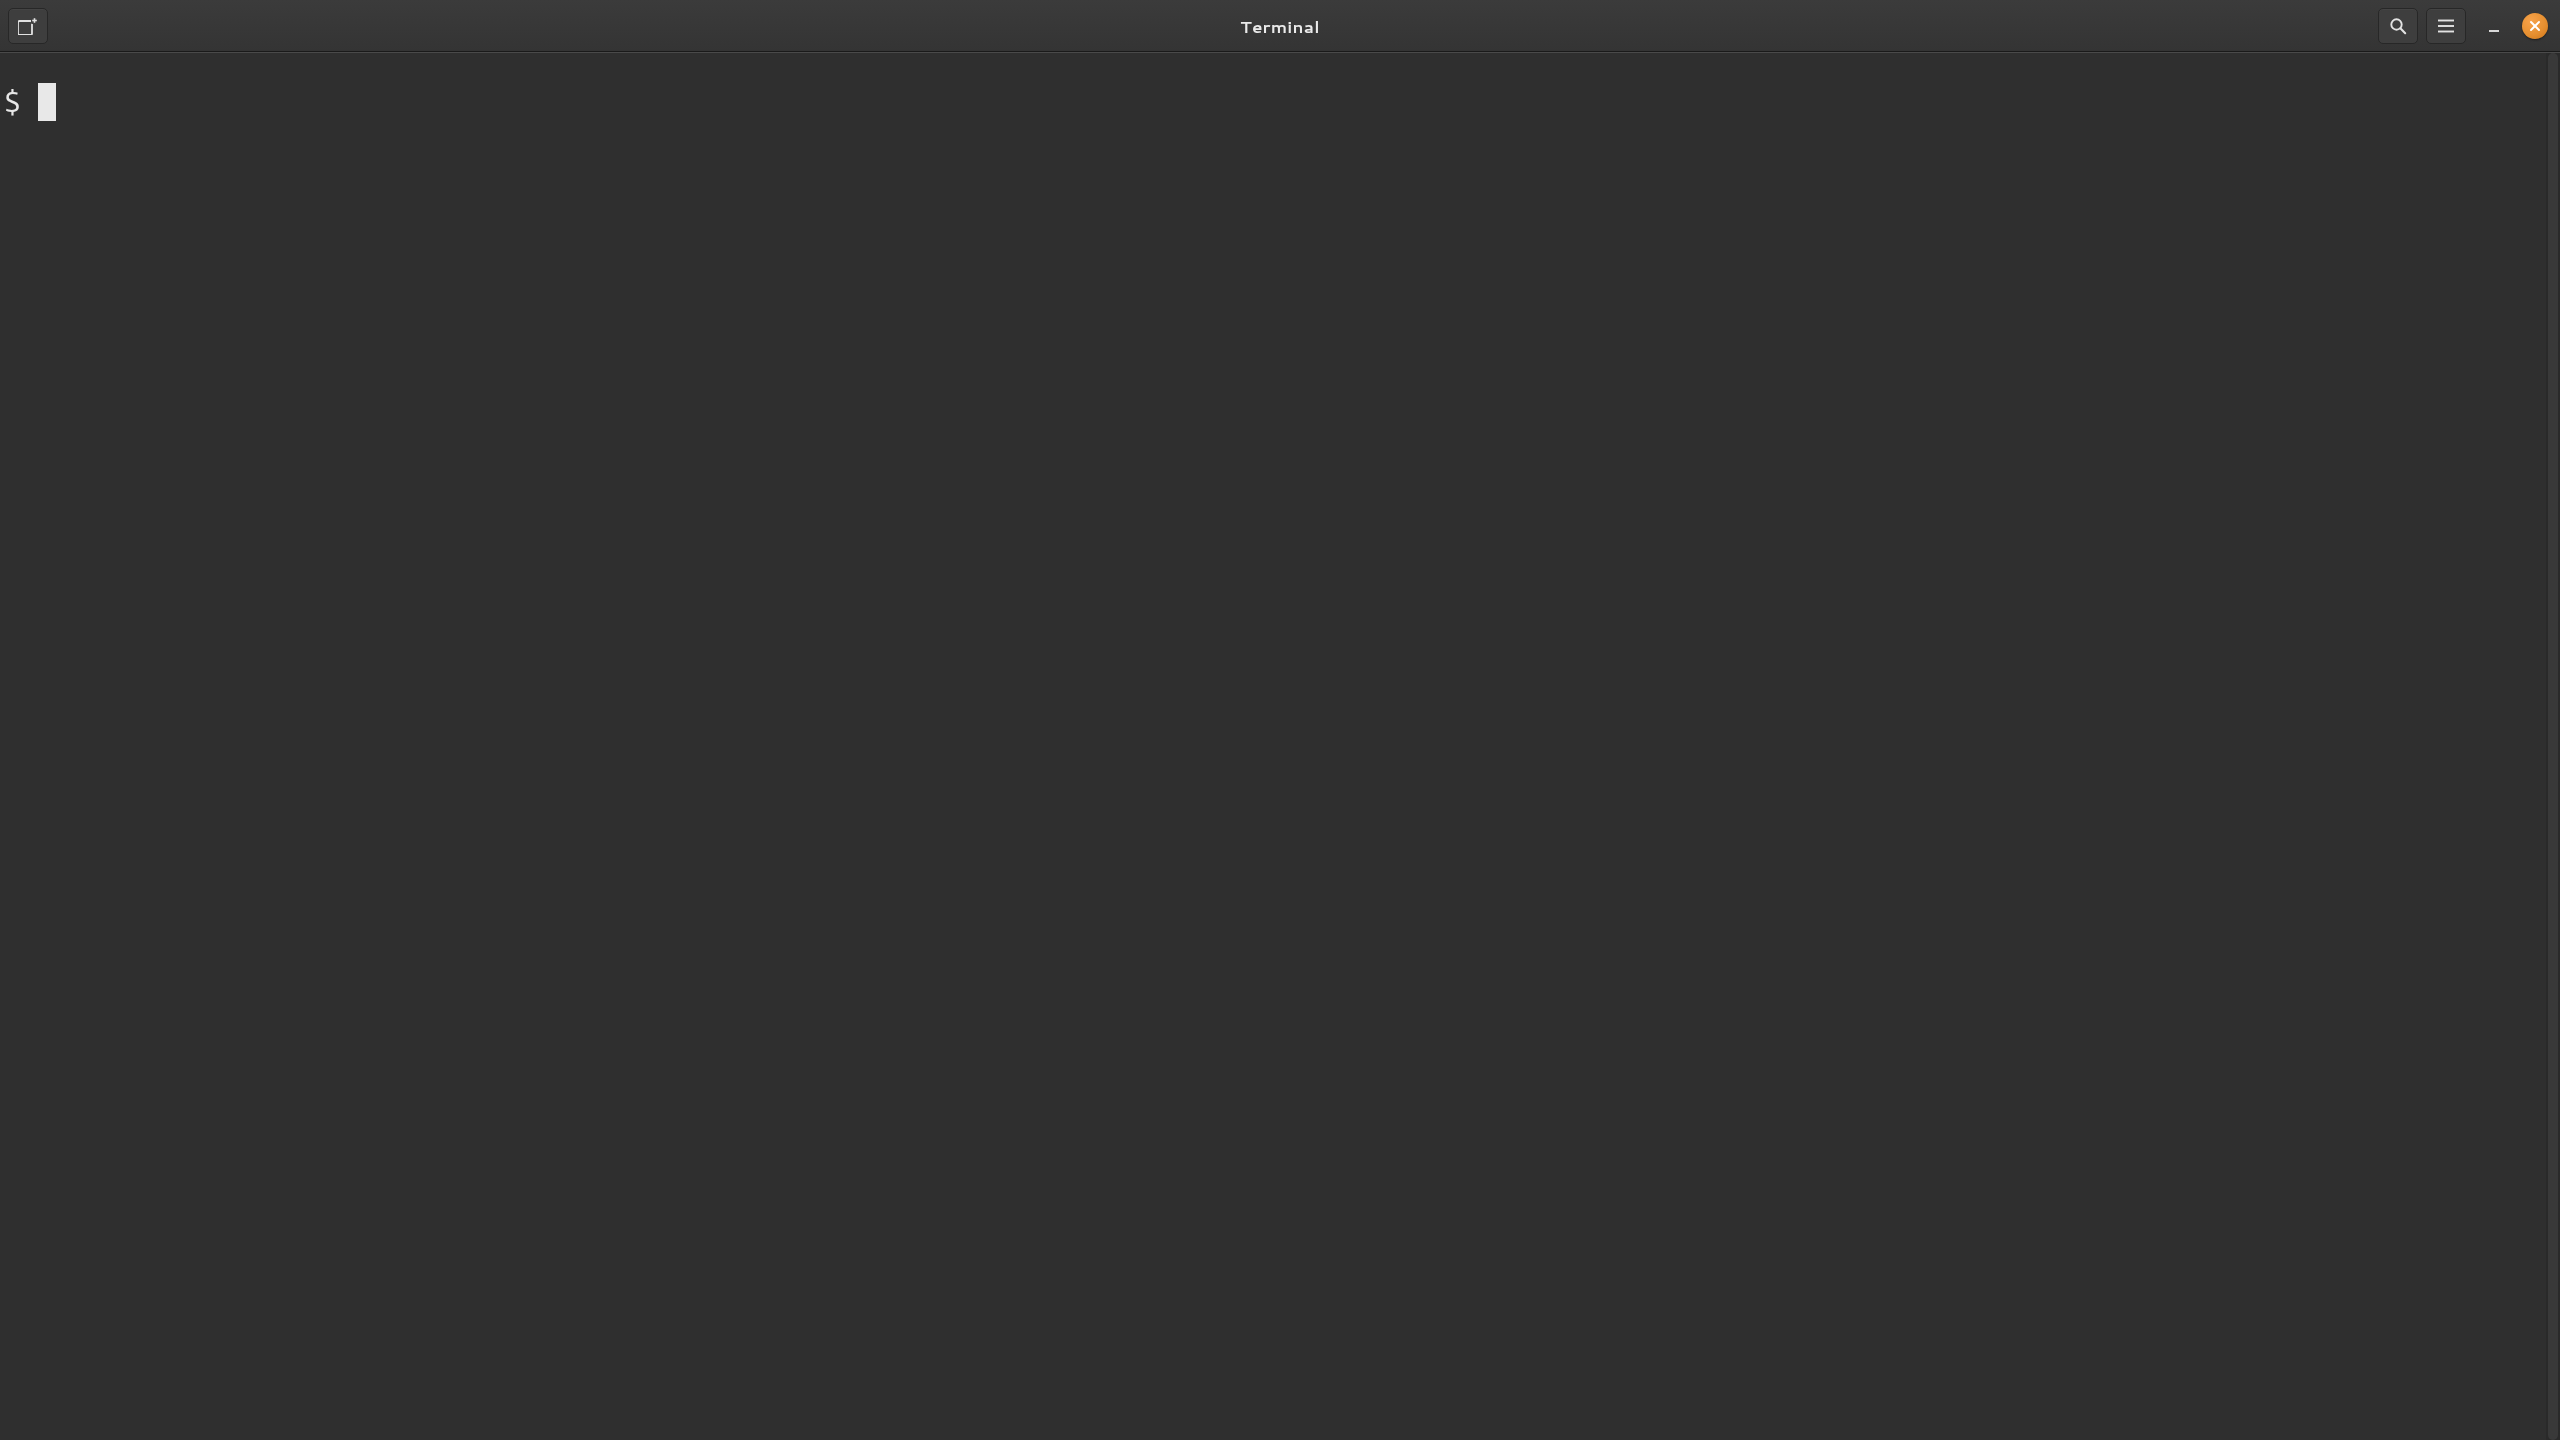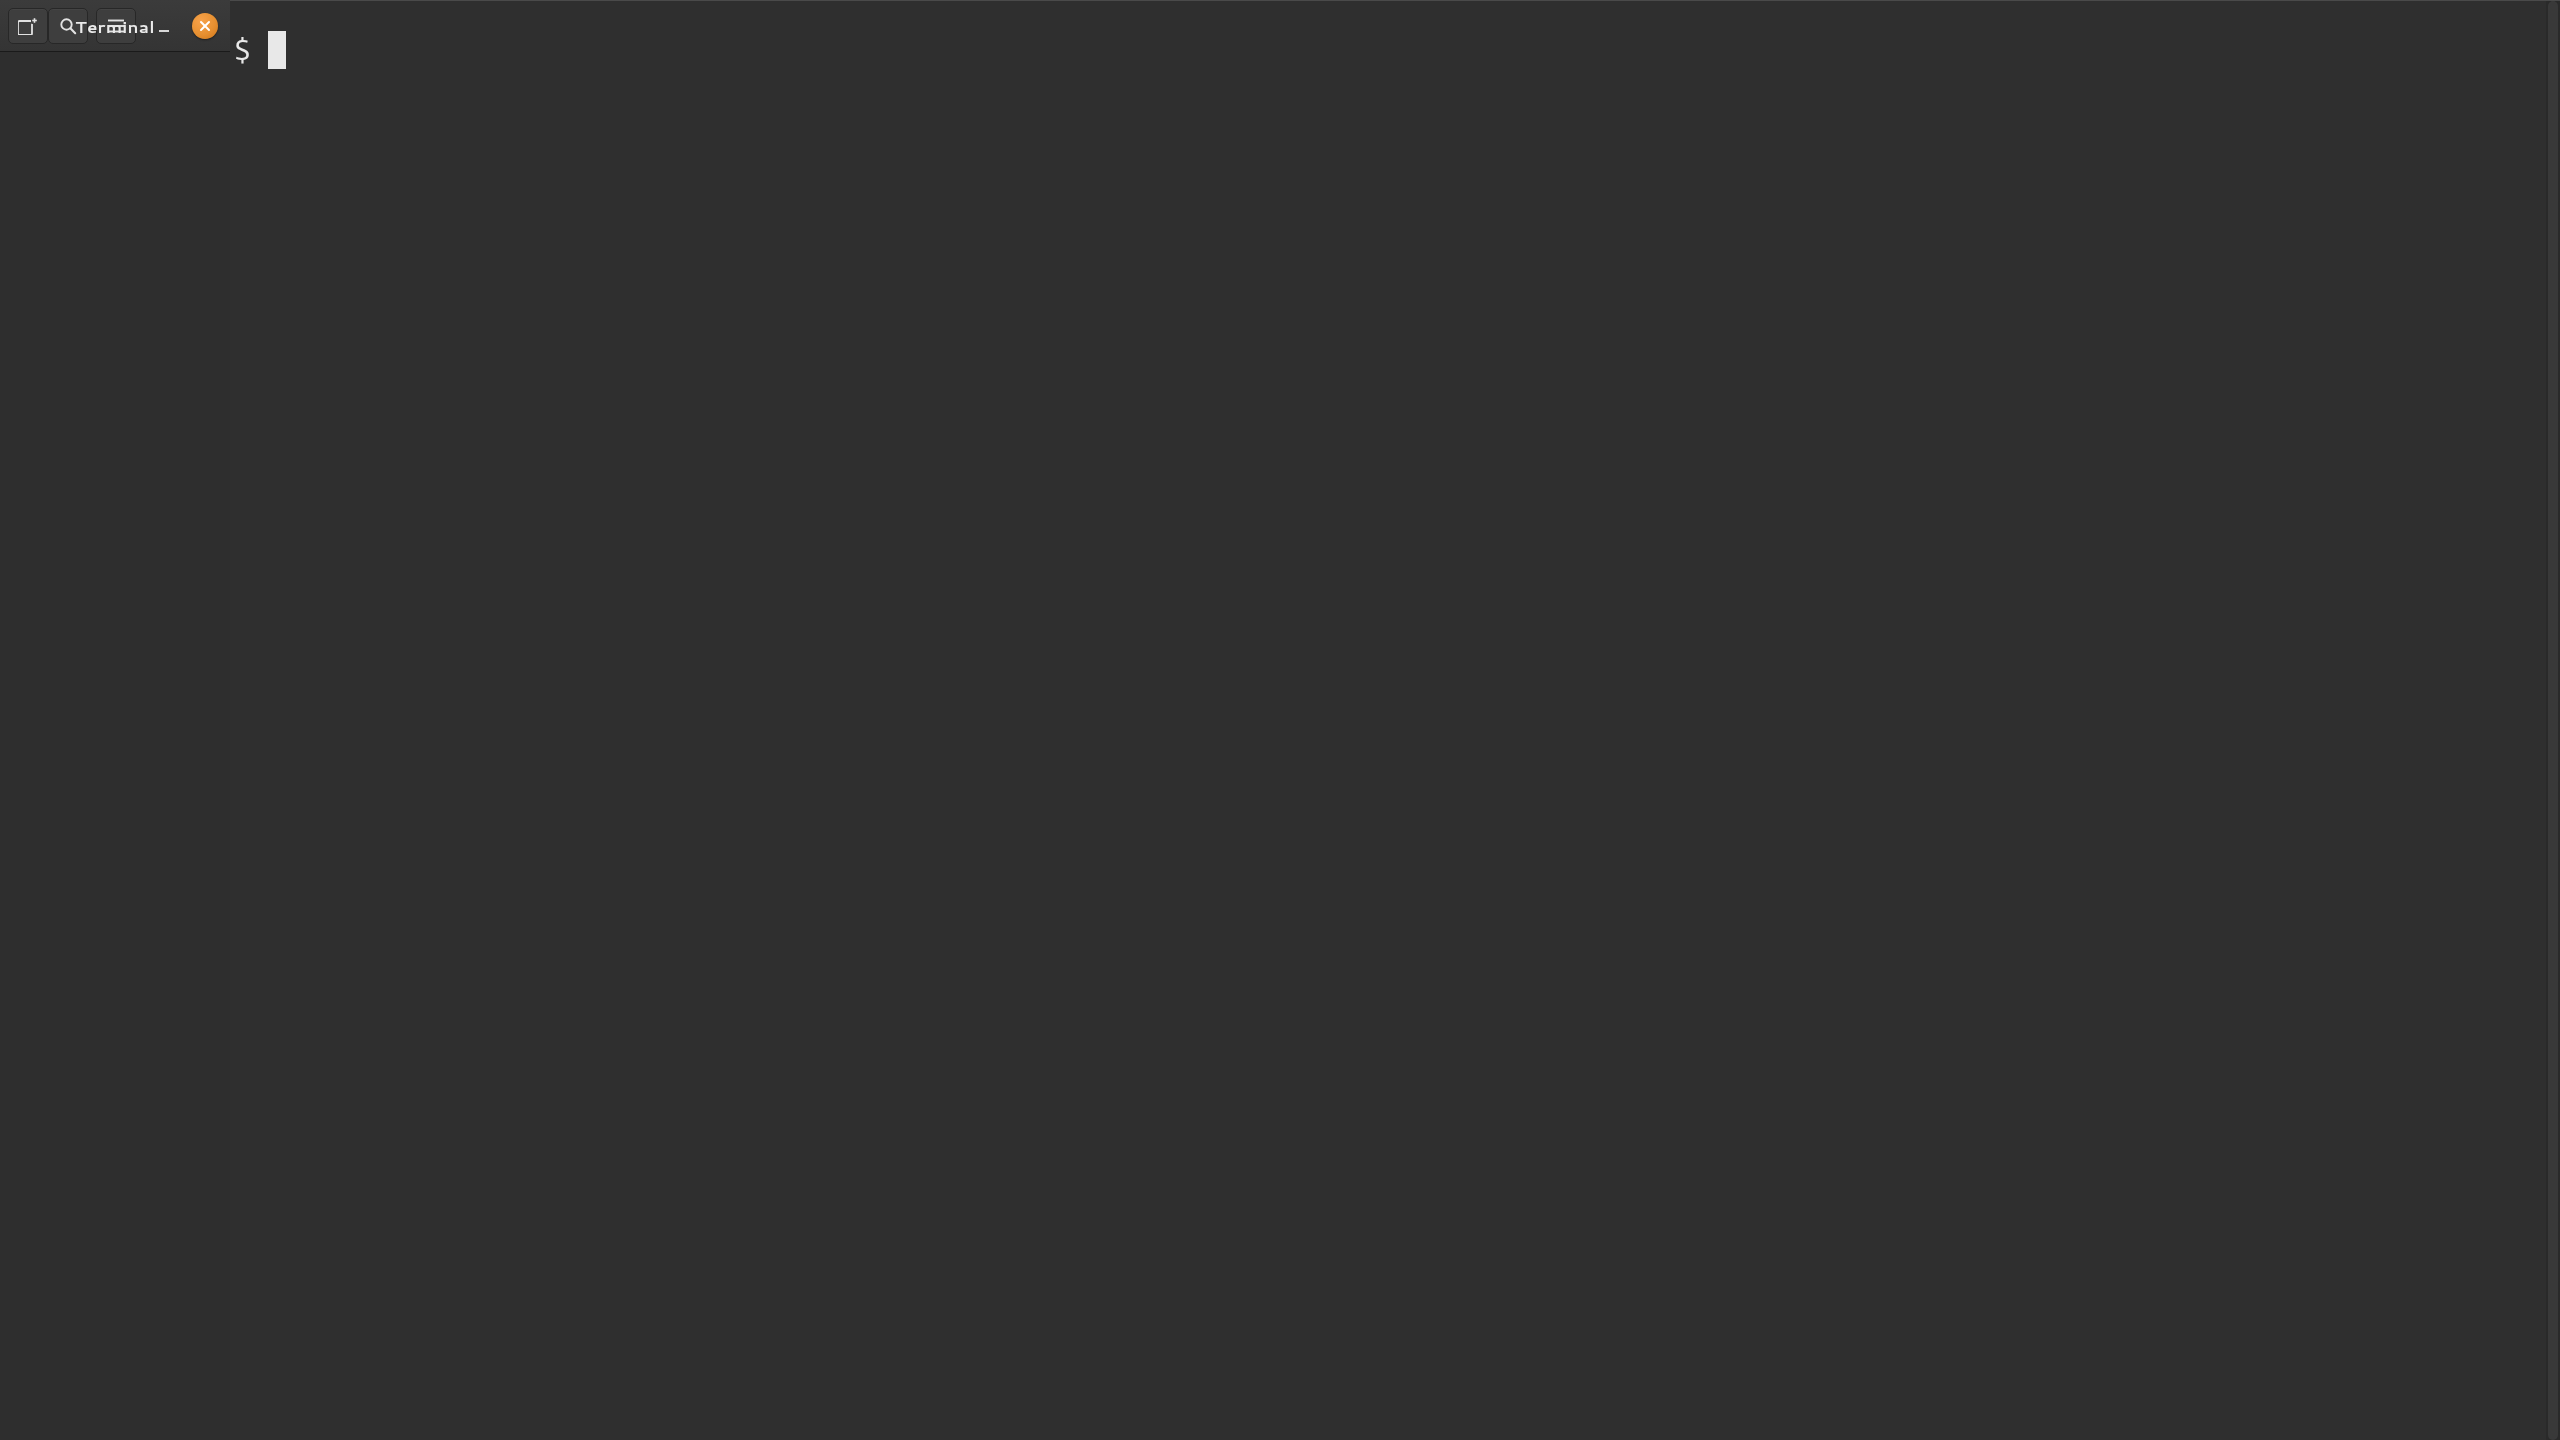--- a/index.html
+++ b/index.html
@@ -8,20 +8,21 @@
       width: 100%;
       height: 100%;
       overflow: hidden;
       font-family: "Cantarell", "Ubuntu", sans-serif;
     }
 
     .window {
       width: 100%;
       height: 100%;
       display: flex;
+      flex-direction: column;
       background: #2e2e2e;
     }
 
     .titlebar {
       height: 52px;
       background: linear-gradient(to bottom, #3b3b3b 0%, #343434 100%);
       border-bottom: 1px solid #1a1a1a;
       display: flex;
       align-items: center;
       padding: 0 8px;

